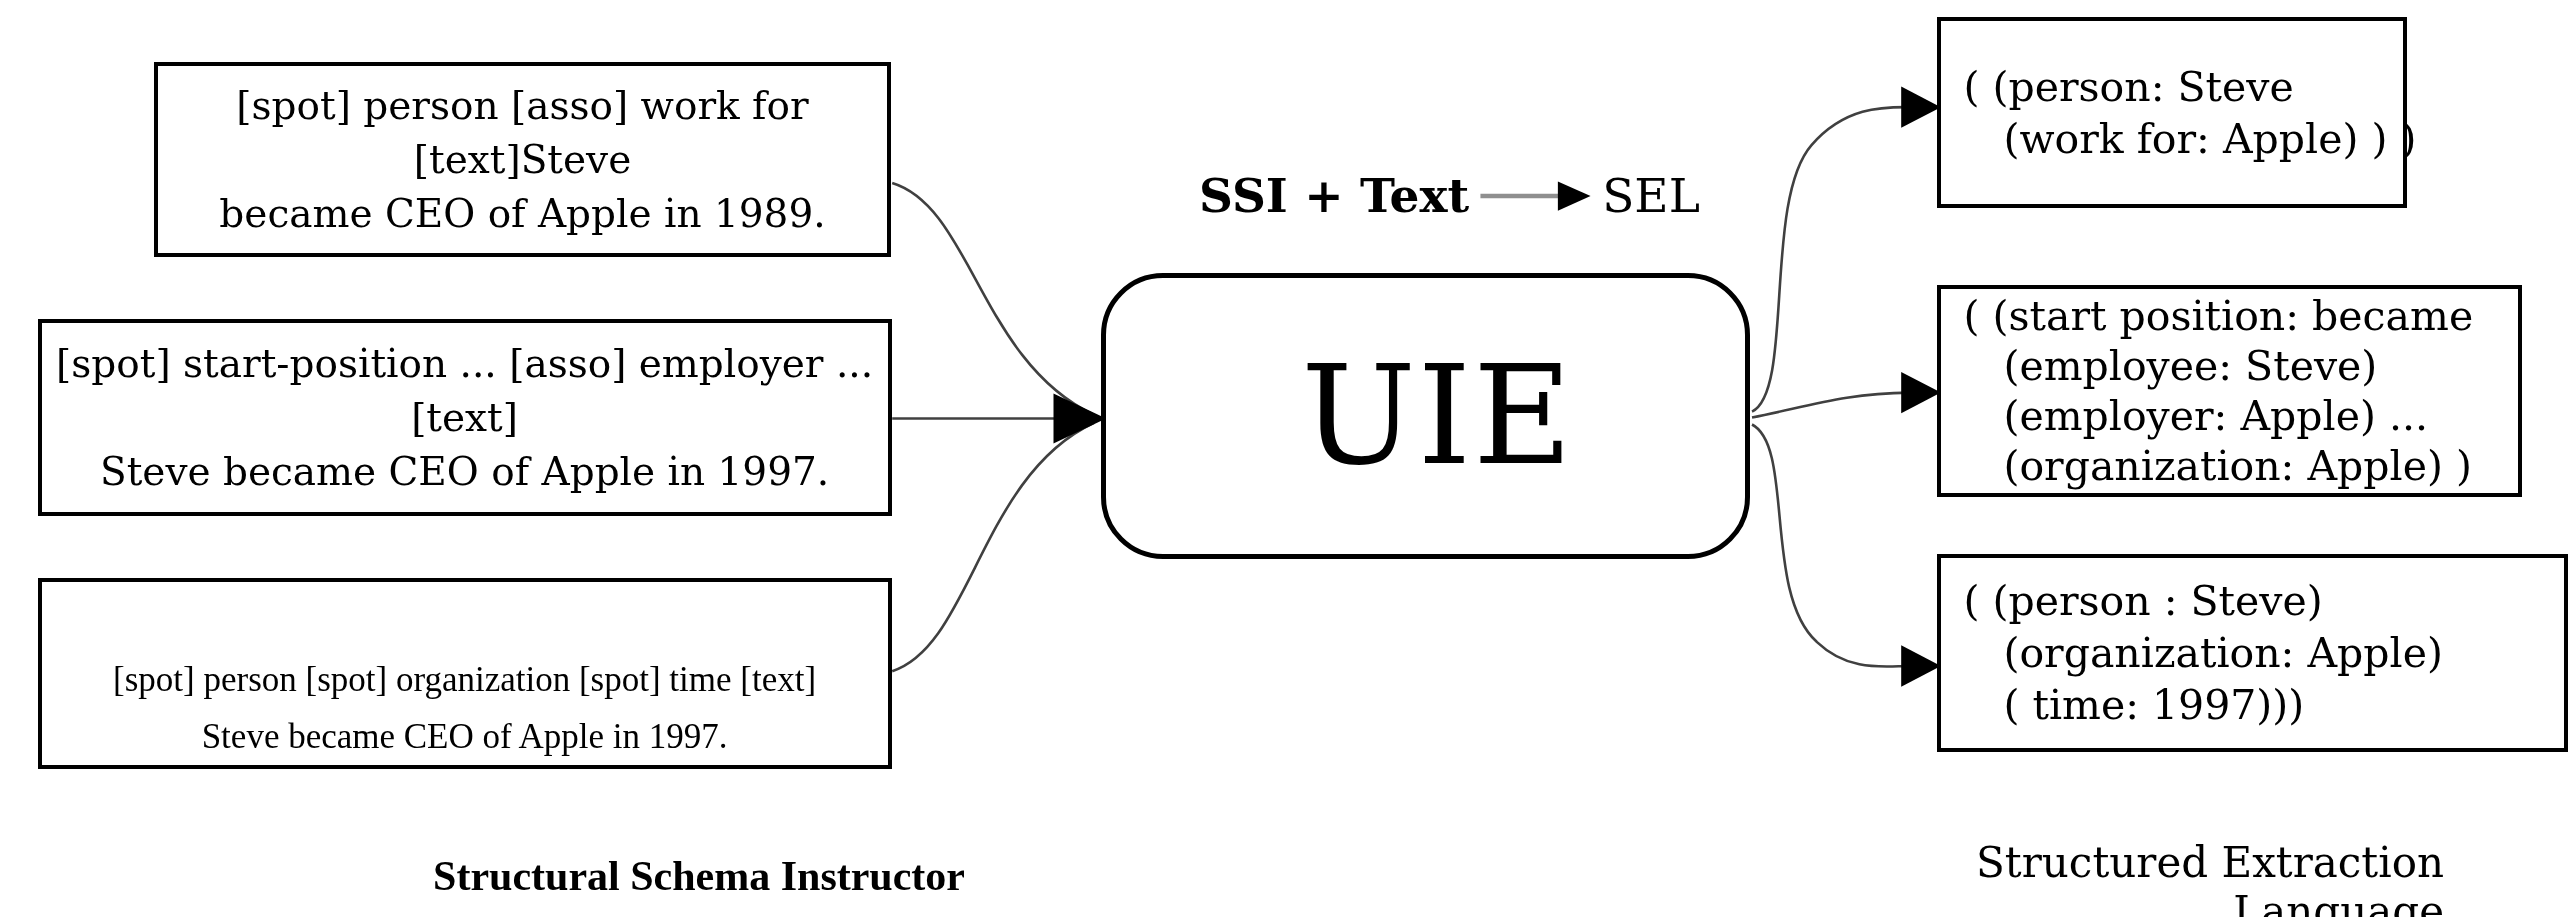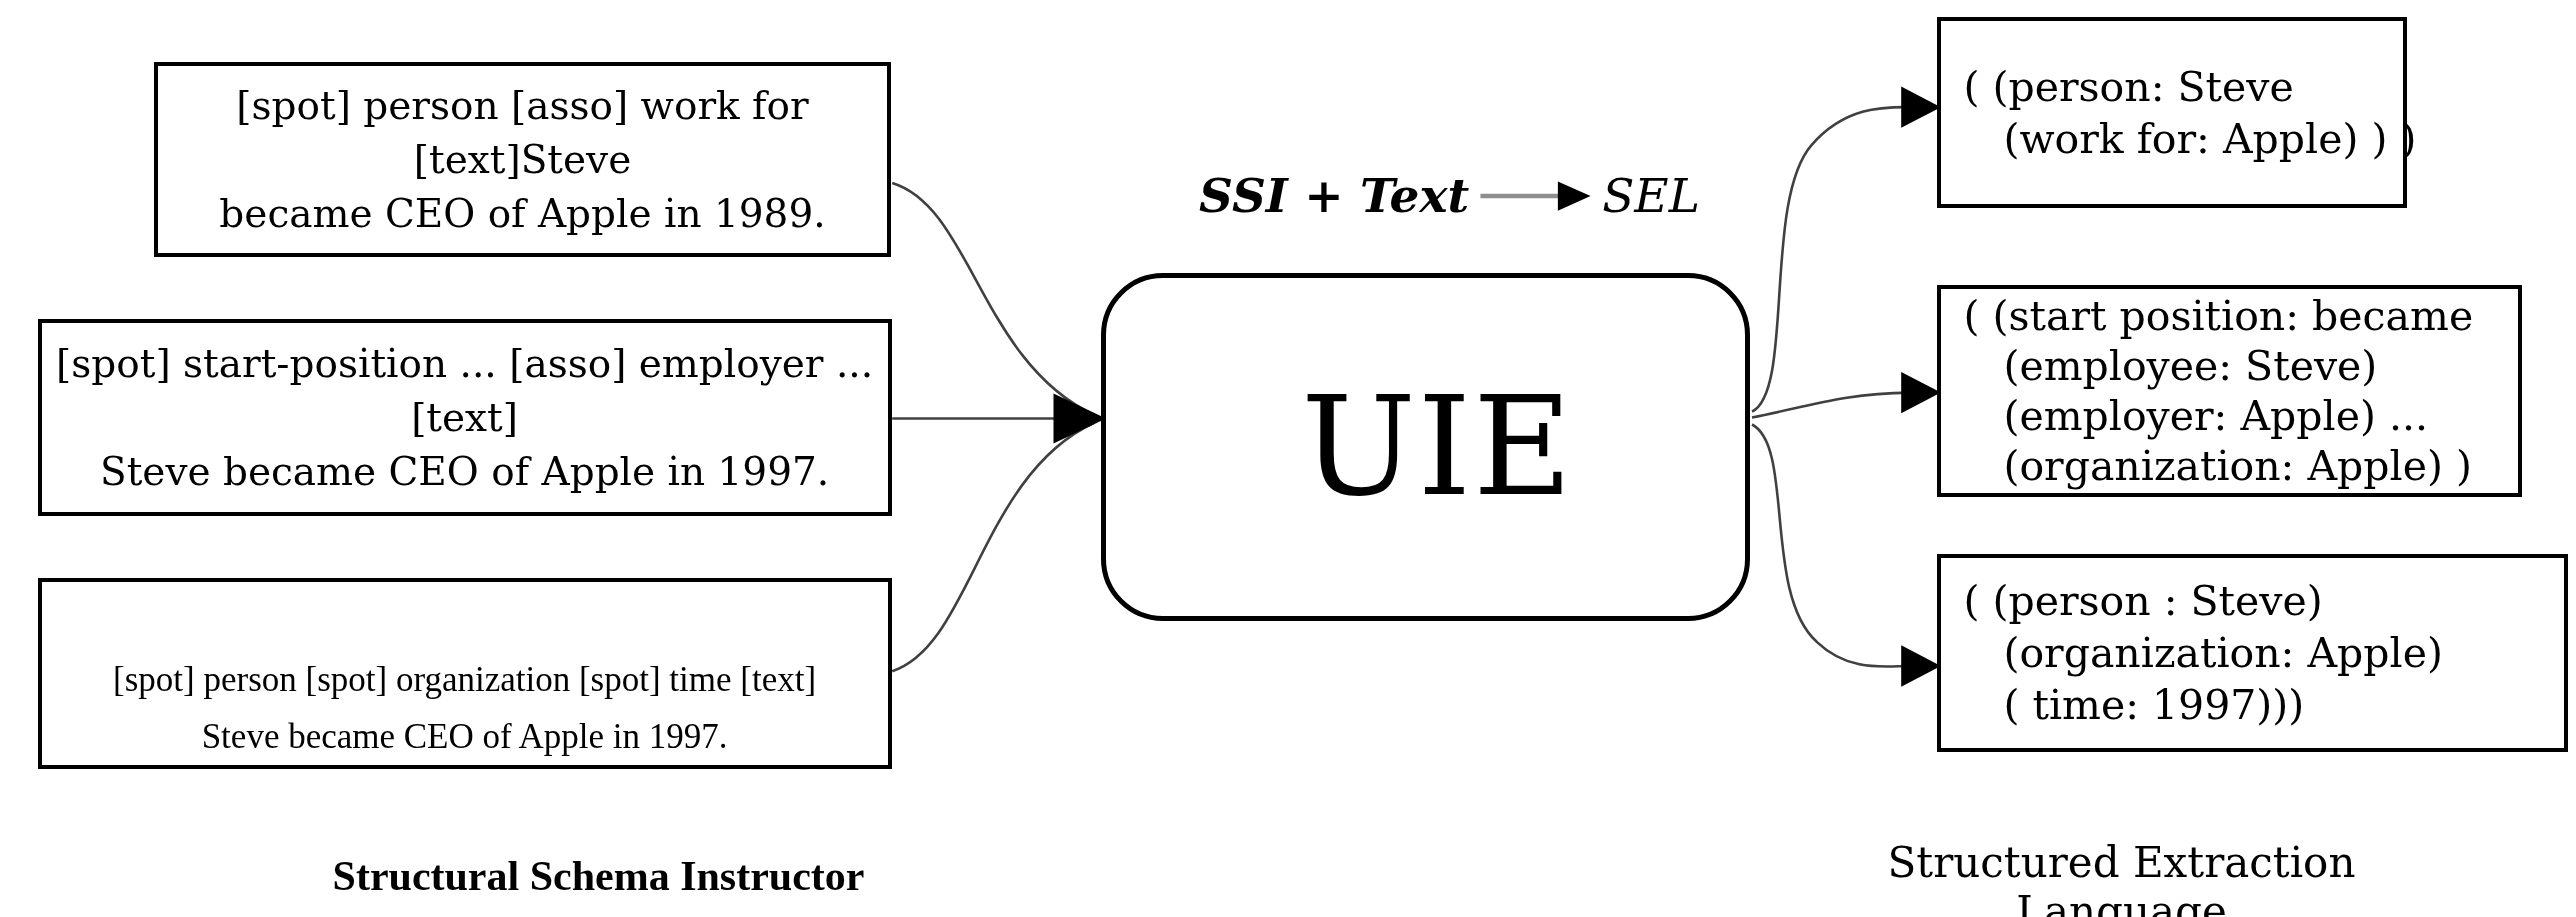--- a/index.html
+++ b/index.html
@@ -6,28 +6,28 @@
   #figure{position:relative;width:2576px;height:918px;background:#ffffff;overflow:hidden;
           font-family:"DejaVu Serif", serif;color:#000;margin-left:16px;}
   .box{position:absolute;border:4.3px solid #000;background:#fff;box-sizing:border-box;
        display:flex;flex-direction:column;justify-content:center;}
   .centered{text-align:center;}
   .leftbox{font-size:39px;line-height:54px;}
   .sansbox{font-family:Liberation Serif, serif;font-size:35px;line-height:57px;justify-content:flex-end;}
   .rightbox{font-size:41px;line-height:52px;text-align:left;padding-left:22.4px;}
   .rightbox .ln{white-space:pre;}
   .rightbox .indent{padding-left:40px;}
-  #uie-box{position:absolute;left:1085px;top:273px;width:649px;height:348px;
+  #uie-box{position:absolute;left:1085px;top:273px;width:649px;height:286px;
            border:5.2px solid #000;border-radius:62px;background:#fff;box-sizing:border-box;
            display:flex;align-items:center;justify-content:center;padding-left:24px;}
   #uie-label{font-size:136px;letter-spacing:1.7px;}
   #formula{position:absolute;left:1183px;top:167px;height:57px;display:flex;
-           align-items:center;gap:8px;font-size:47px;font-style:italic;}
+           align-items:center;gap:8px;font-size:47px;}
   #formula .in{font-weight:bold;}
-  .caption{position:absolute;text-align:center;}
+  .caption{position:absolute;text-align:right;}
   #caption-left{left:216px;top:852px;width:733px;font-family:"Liberation Serif", serif;
                 font-weight:bold;font-size:42px;}
   #caption-right{left:1783px;top:838px;width:645px;font-size:42px;}
   #wires{position:absolute;left:0;top:0;pointer-events:none;}
 </style>
 </head>
 <body>
 
 <div id="figure">
 

